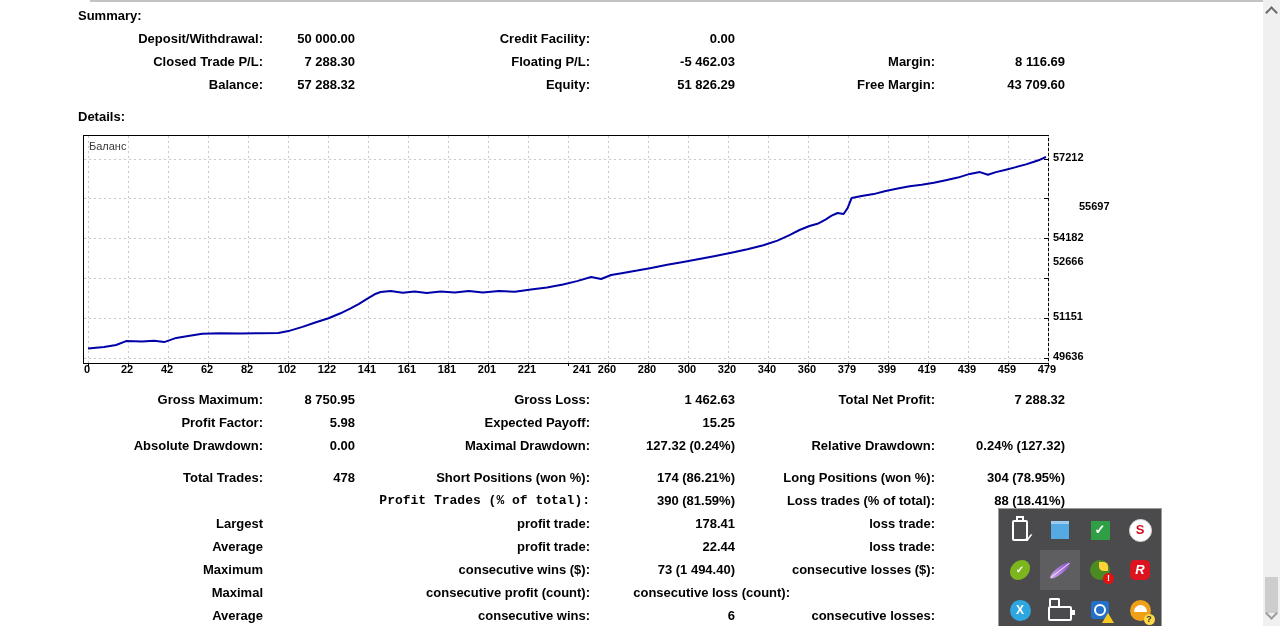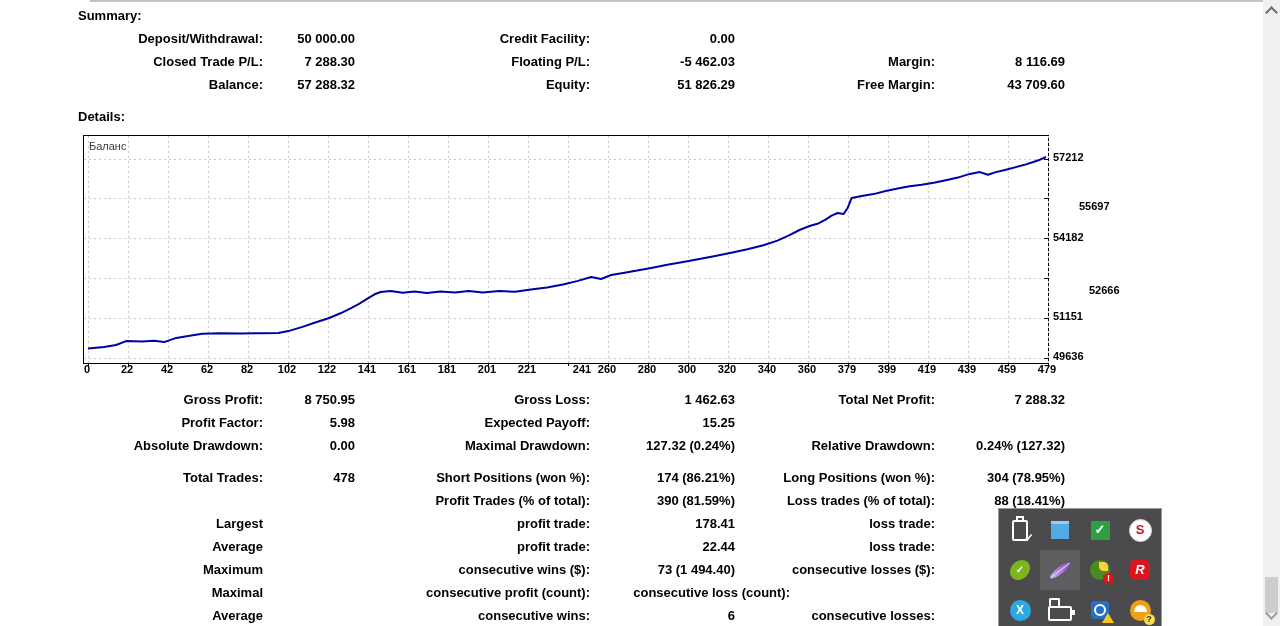--- a/index.html
+++ b/index.html
@@ -192,28 +192,28 @@
       <span class="xlab" style="left: 869px;">399</span>
       <span class="xlab" style="left: 909px;">419</span>
       <span class="xlab" style="left: 949px;">439</span>
       <span class="xlab" style="left: 989px;">459</span>
       <span class="xlab" style="left: 1029px;">479</span>
     </div>
   <div id="y-labels">
       <span class="ylab" style="top: 151.01px;">57212</span>
       <span class="ylab" style="top: 200px; padding-left: 26px;">55697</span>
       <span class="ylab" style="top: 230.599px;">54182</span>
-      <span class="ylab" style="top: 284px; margin-left: 36px;">52666</span>
+      <span class="ylab" style="top: 255px;">52666</span>
       <span class="ylab" style="top: 310.215px;">51151</span>
       <span class="ylab" style="top: 350.009px;">49636</span>
     </div>
 
   <div class="rows" id="stats-top" style="top:388px;">
       <div class="trow">
-        <span class="tc" style="width: 225px;">Gross Profit:</span>
+        <span class="tc" style="width: 225px;">Gross Maximum:</span>
         <span class="tc" style="width: 92px;">8 750.95</span>
         <span class="tc" style="width: 235px;">Gross Loss:</span>
         <span class="tc" style="width: 145px;">1 462.63</span>
         <span class="tc" style="width: 200px;">Total Net Profit:</span>
         <span class="tc" style="width: 130px;">7 288.32</span>
       </div>
       <div class="trow">
         <span class="tc" style="width: 225px;">Profit Factor:</span>
         <span class="tc" style="width: 92px;">5.98</span>
         <span class="tc" style="width: 235px;">Expected Payoff:</span>
@@ -235,21 +235,21 @@
         <span class="tc" style="width: 225px;">Total Trades:</span>
         <span class="tc" style="width: 92px;">478</span>
         <span class="tc" style="width: 235px;">Short Positions (won %):</span>
         <span class="tc" style="width: 145px;">174 (86.21%)</span>
         <span class="tc" style="width: 200px;">Long Positions (won %):</span>
         <span class="tc" style="width: 130px;">304 (78.95%)</span>
       </div>
       <div class="trow">
         <span class="tc" style="width: 225px;"></span>
         <span class="tc" style="width: 92px;"></span>
-        <span class="tc" style="width: 235px;">Profit Trades (% of total):</span>
+        <span class="tc" style="width: 235px; font-family: Liberation Mono, monospace;">Profit Trades (% of total):</span>
         <span class="tc" style="width: 145px;">390 (81.59%)</span>
         <span class="tc" style="width: 200px;">Loss trades (% of total):</span>
         <span class="tc" style="width: 130px;">88 (18.41%)</span>
       </div>
     </div>
   <div class="rows" id="stats-bottom" style="top:512px;">
       <div class="trow">
         <span class="tc" style="width: 225px;">Largest</span>
         <span class="tc" style="width: 92px;"></span>
         <span class="tc" style="width: 235px;">profit trade:</span>

